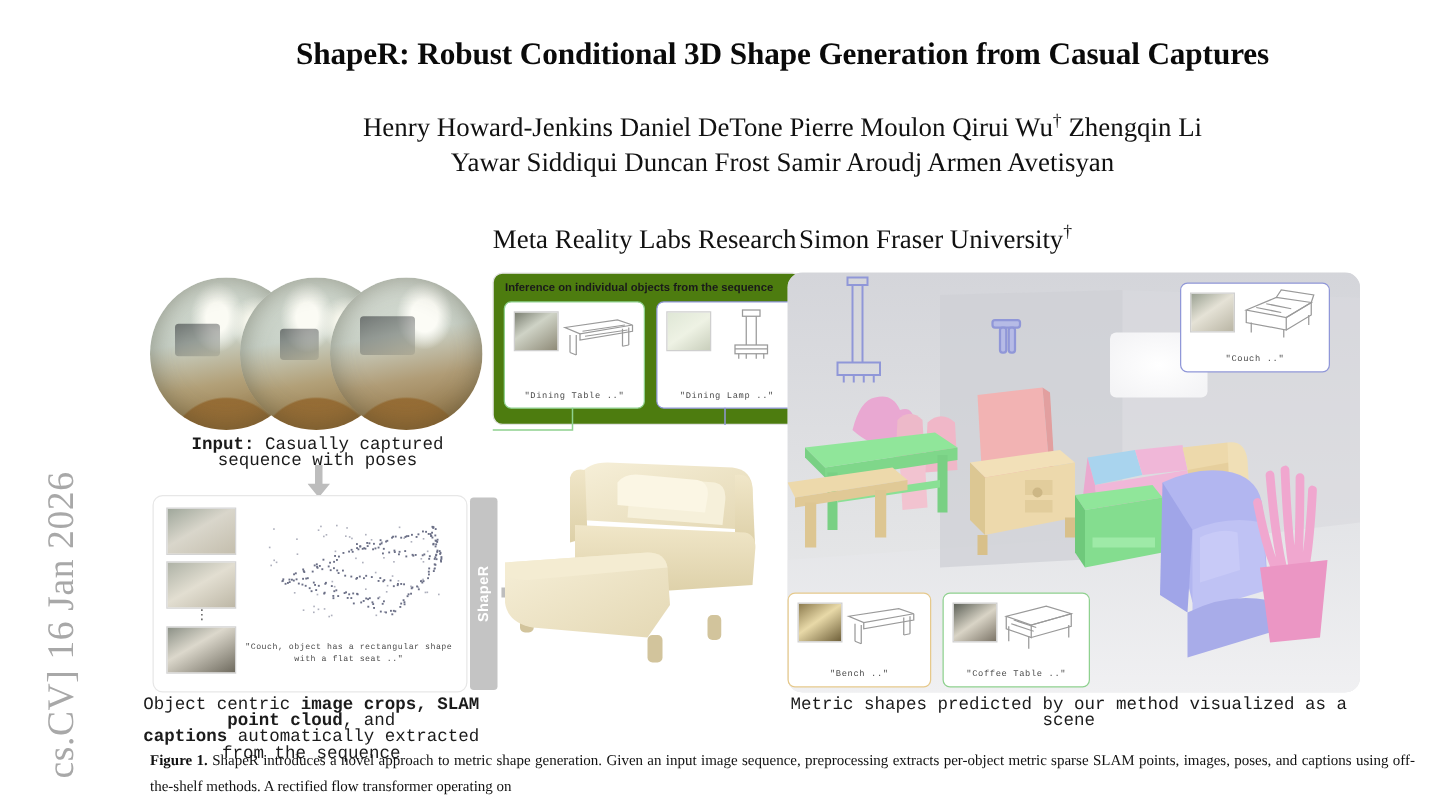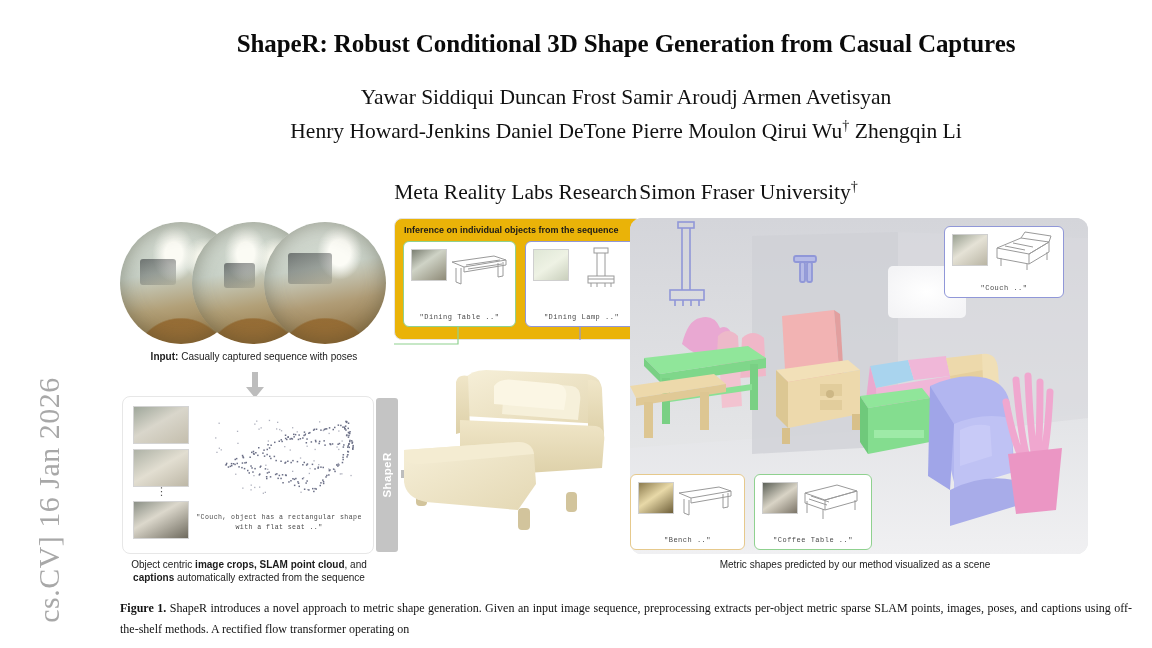--- a/index.html
+++ b/index.html
@@ -38,22 +38,22 @@
     position: absolute; left: 120px; top: 178px; width: 1012px;
     text-align: center; font-size: 21.5px; color: #111;
   }
   .aff { margin: 0 1px; }
   sup { font-size: 0.66em; vertical-align: super; }
 
   
   #figure { position: absolute; left: 118px; top: 218px; width: 970px; height: 360px; }
 
   .panel-caption {
-    font-family: Liberation Sans, sans-serif;
-    font-size: 10px; color: #1b1b1b; text-align: center; line-height: 13px;
+    font-family: Liberation Mono, monospace;
+    font-size: 14px; color: #1b1b1b; text-align: center; line-height: 13px;
   }
   .panel-caption b { font-weight: bold; }
 
   
   #input-panel { position: absolute; left: 0px; top: 0px; width: 272px; height: 155px; }
   #fisheye-row { position: absolute; left: 0; top: 0; width: 272px; height: 128px; }
   .fisheye {
     position: absolute; top: 4px; width: 122px; height: 122px; border-radius: 50%;
     background:
       radial-gradient(circle at 50% 118%, rgba(150,108,52,.95) 0 30%, rgba(0,0,0,0) 31%),
@@ -120,21 +120,21 @@
   }
   #shaper-arrow { position: absolute; left: 283px; top: 246px; width: 26px; height: 20px; }
 
   
   #output-panel { position: absolute; left: 272px; top: 140px; width: 240px; height: 200px; }
   #couch-mesh { position: absolute; left: 0; top: 0; width: 240px; height: 178px; }
 
   
   #inference-panel {
     position: absolute; left: 276px; top: 0px; width: 248px; height: 122px;
-    background: #eab308; border: 1px solid #e3e3e3; border-radius: 8px;
+    background: #4d7c0f; border: 1px solid #e3e3e3; border-radius: 8px;
   }
   #inference-title {
     position: absolute; left: 9px; top: 6px;
     font-family: "Liberation Sans", sans-serif; font-size: 9px; font-weight: bold;
     color: #1a1a1a; white-space: nowrap;
   }
   .objcard {
     position: absolute; background: #ffffff; border-radius: 6px; border: 1.6px solid #8fd18f;
   }
   .objcard .thumb { position: absolute; left: 7px; top: 7px; width: 36px; height: 32px; border: 1px solid #cfcfcf; }
@@ -169,22 +169,22 @@
 </head>
 <body>
 
 <div id="page">
 
   <div id="arxiv-stamp">cs.CV]  16 Jan 2026</div>
 
   <h1 id="paper-title">ShapeR: Robust Conditional 3D Shape Generation from Casual Captures</h1>
 
   <div id="authors">
+    <div class="author-line"><span>Henry Howard-Jenkins   Daniel DeTone   Pierre Moulon   Qirui Wu</span><sup>†</sup><span>   Zhengqin Li</span></div>
     <div class="author-line">Yawar Siddiqui   Duncan Frost   Samir Aroudj   Armen Avetisyan</div>
-    <div class="author-line"><span>Henry Howard-Jenkins   Daniel DeTone   Pierre Moulon   Qirui Wu</span><sup>†</sup><span>   Zhengqin Li</span></div>
   </div>
 
   <div id="affiliations">
     <span class="aff">Meta Reality Labs Research</span><span class="aff"><span>Simon Fraser University</span><sup>†</sup></span>
   </div>
 
   <div id="figure">
 
     <div id="input-panel">
       <div id="fisheye-row">

